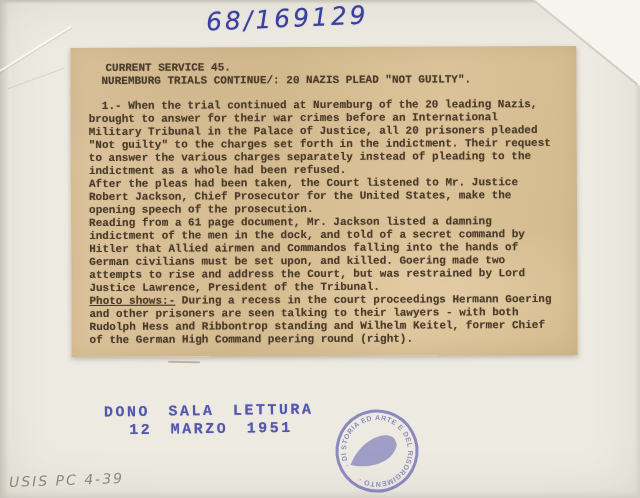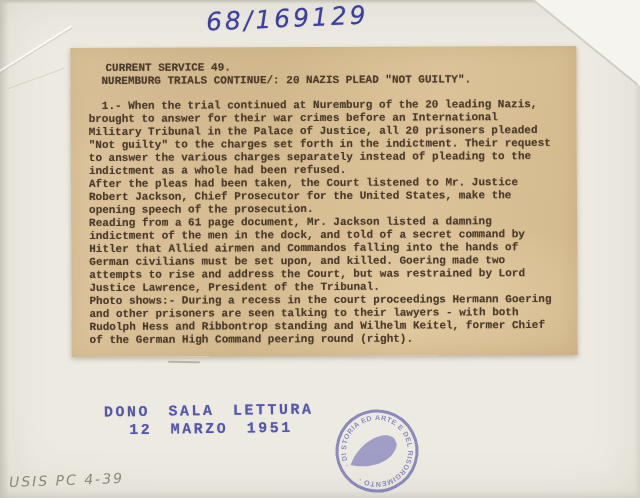--- a/index.html
+++ b/index.html
@@ -46,21 +46,21 @@
       radial-gradient(50% 35% at 75% 80%, rgba(235,214,176,0.5), rgba(235,214,176,0) 70%),
       linear-gradient(100deg,#dcc49d 0%, #d5bb90 38%, #dbc298 68%, #d3b98d 100%);
     box-shadow:0 2px 5px rgba(90,80,60,0.35), inset 0 0 18px rgba(150,120,80,0.18);
     transform:rotate(-0.25deg);
     color:#4b3b2a;
   }
   .typed{font-family:"Liberation Mono","DejaVu Sans Mono",monospace;font-weight:bold;font-size:11px;line-height:13px;text-shadow:0 0 1px rgba(75,59,42,0.45);}
   .header-row{display:flex;justify-content:space-between;margin-left:17px;width:447px;}
   .subtitle{margin-left:13px;}
   .typed-body{margin-top:12px;white-space:pre;}
-  .u{}
+  .u{text-decoration:underline;}
 
   
   .stamp-lettura{
     position:absolute;left:104px;top:403px;
     color:#4044a6;opacity:0.88;transform:rotate(-0.8deg);
     font-family:"Liberation Mono","DejaVu Sans Mono",monospace;font-weight:bold;
     text-shadow:0 0 1px rgba(64,68,166,0.55);
   }
   .stamp-lettura .l1{font-size:15px;letter-spacing:2.5px;word-spacing:7px;}
   .stamp-lettura .l2{font-size:15px;letter-spacing:2.5px;word-spacing:7px;margin-left:25px;margin-top:1px;}
@@ -83,21 +83,21 @@
 
   <div class="fold"></div>
   <div class="fold-line"></div>
   <div class="crease1"></div>
   <div class="crease2"></div>
 
   <div class="archive-number">68/169129</div>
 
   <div class="caption-paper">
     <div class="header-row typed">
-      <span>CURRENT SERVICE 49.</span>
+      <span>CURRENT SERVICE 45.</span>
     </div>
     <div class="subtitle typed">NUREMBURG TRIALS CONTINUE/: 20 NAZIS PLEAD "NOT GUILTY".</div>
     <div class="typed-body typed"><span>  1.- When the trial continued at Nuremburg of the 20 leading Nazis,
 brought to answer for their war crimes before an International
 Military Tribunal in the Palace of Justice, all 20 prisoners pleaded
 "Not guilty" to the charges set forth in the indictment. Their request
 to answer the various charges separately instead of pleading to the
 indictment as a whole had been refused.
 After the pleas had been taken, the Court listened to Mr. Justice
 Robert Jackson, Chief Prosecutor for the United States, make the

